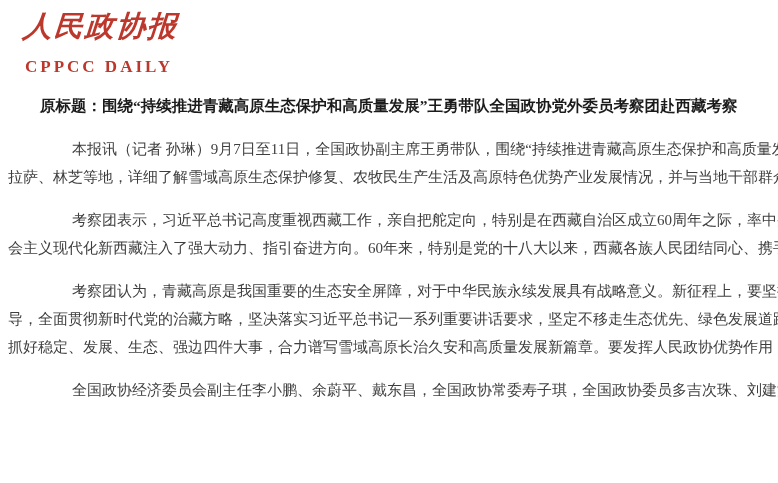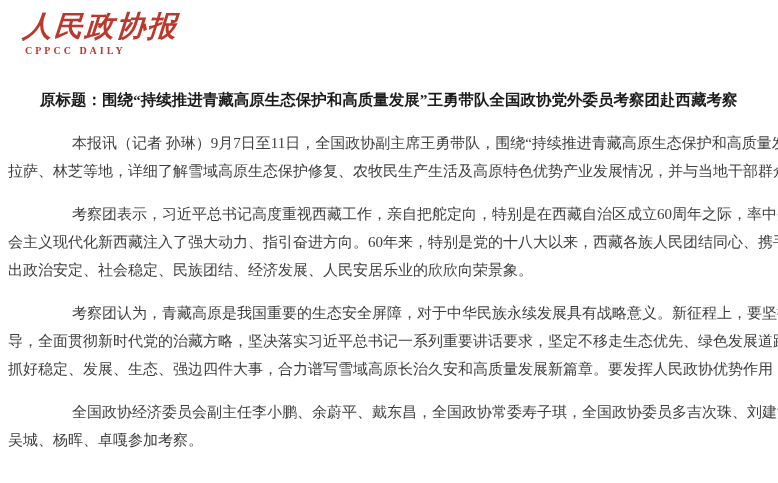--- a/index.html
+++ b/index.html
@@ -20,34 +20,34 @@
     line-height: 32px;
     font-weight: bold;
     font-style: italic;
     letter-spacing: 2px;
     transform: skewX(-4deg);
     transform-origin: left bottom;
     width: fit-content;
   }
   .logo-en {
     color: #bc382c;
-    font-size: 10px;
+    font-size: 17px;
     line-height: 15px;
     font-weight: bold;
     letter-spacing: 3px;
-    margin: 1px 0 0 3px;
+    margin: 17px 0 0 3px;
   }
   
   .article {
     margin-left: 8px;
     color: #3e3e3e;
     font-size: 15px;
   }
   .headline {
-    margin: 28px 0 6px 0;
+    margin: 18px 0 6px 0;
     padding-left: 32px;
     font-size: 15.5px;
     line-height: 28px;
     font-weight: bold;
     color: #1b1b1b;
     white-space: nowrap;
   }
   .para {
     margin: 15px 0 0 0;
   }
@@ -72,26 +72,24 @@
   <h1 class="headline">原标题：围绕“持续推进青藏高原生态保护和高质量发展”王勇带队全国政协党外委员考察团赴西藏考察</h1>
 
   <p class="para">
     <span class="line first">本报讯（记者 孙琳）9月7日至11日，全国政协副主席王勇带队，围绕“持续推进青藏高原生态保护和高质量发展”</span>
     <span class="line">拉萨、林芝等地，详细了解雪域高原生态保护修复、农牧民生产生活及高原特色优势产业发展情况，并与当地干部群众</span>
   </p>
 
   <p class="para">
     <span class="line first">考察团表示，习近平总书记高度重视西藏工作，亲自把舵定向，特别是在西藏自治区成立60周年之际，率中央代表</span>
     <span class="line">会主义现代化新西藏注入了强大动力、指引奋进方向。60年来，特别是党的十八大以来，西藏各族人民团结同心、携手</span>
-    <span class="line">出政治安定、社会稳定、民族团结、经济发展、人民安居乐业的欣欣向荣景象。</span>
   </p>
 
   <p class="para">
     <span class="line first">考察团认为，青藏高原是我国重要的生态安全屏障，对于中华民族永续发展具有战略意义。新征程上，要坚持以习</span>
     <span class="line">导，全面贯彻新时代党的治藏方略，坚决落实习近平总书记一系列重要讲话要求，坚定不移走生态优先、绿色发展道路</span>
     <span class="line">抓好稳定、发展、生态、强边四件大事，合力谱写雪域高原长治久安和高质量发展新篇章。要发挥人民政协优势作用，</span>
   </p>
 
   <p class="para">
     <span class="line first">全国政协经济委员会副主任李小鹏、余蔚平、戴东昌，全国政协常委寿子琪，全国政协委员多吉次珠、刘建波、赵</span>
-    <span class="line">吴城、杨晖、卓嘎参加考察。</span>
   </p>
 </main>
 
 </body></html>

